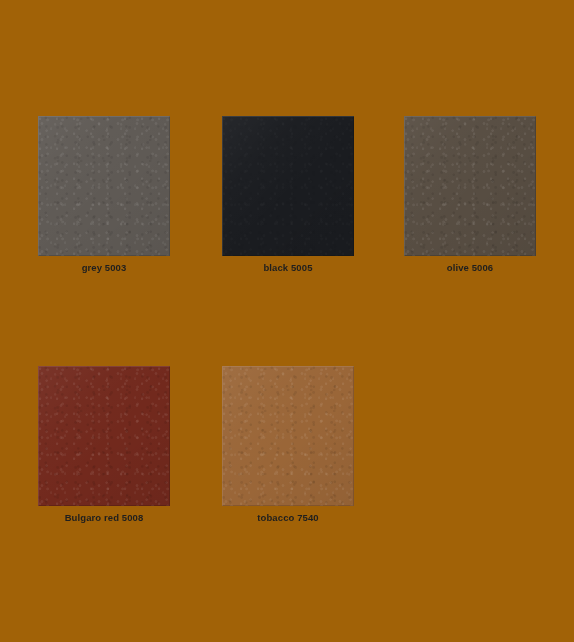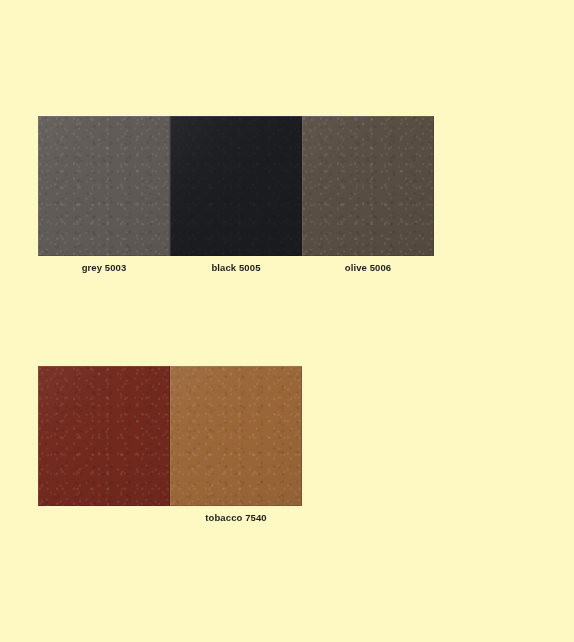--- a/index.html
+++ b/index.html
@@ -13,43 +13,43 @@
     height: 642px;
     overflow: hidden;
     font-family: "Liberation Sans", "DejaVu Sans", sans-serif;
     -webkit-font-smoothing: antialiased;
   }
 
   #swatch-board {
     position: relative;
     width: 574px;
     height: 642px;
-    background: #fef9c3;
+    background: #a16207;
   }
 
   .swatch-row {
     position: absolute;
     left: 0;
     width: 574px;
     display: flex;
   }
 
   #swatch-row-1 { top: 116px; }
   #swatch-row-2 { top: 366px; }
 
   .swatch-cell {
     position: relative;
     width: 132px;
     height: 180px;
   }
 
   
   .swatch-cell.col-1 { margin-left: 38px; }
-  .swatch-cell.col-2 { }
-  .swatch-cell.col-3 { }
+  .swatch-cell.col-2 { margin-left: 52px; }
+  .swatch-cell.col-3 { margin-left: 50px; }
 
   .swatch-chip {
     position: relative;
     width: 132px;
     height: 140px;
     background-color: #888888;
     background-repeat: repeat;
     overflow: hidden;
     box-shadow:
       inset 1px 1px 0 rgba(255,255,255,0.10),
@@ -140,20 +140,21 @@
 
   </div>
 
   <div class="swatch-row" id="swatch-row-2">
 
     <div class="swatch-cell col-1">
       <div class="swatch-chip" style="background-color: rgb(114, 41, 29);">
         <div class="grain"></div>
         <div class="sheen"></div>
       </div>
+      <div class="swatch-label">Bulgaro red 5008</div>
     </div>
 
     <div class="swatch-cell col-2">
       <div class="swatch-chip" style="background-color: rgb(154, 102, 56);">
         <div class="grain"></div>
         <div class="sheen"></div>
       </div>
       <div class="swatch-label">tobacco 7540</div>
     </div>
 

